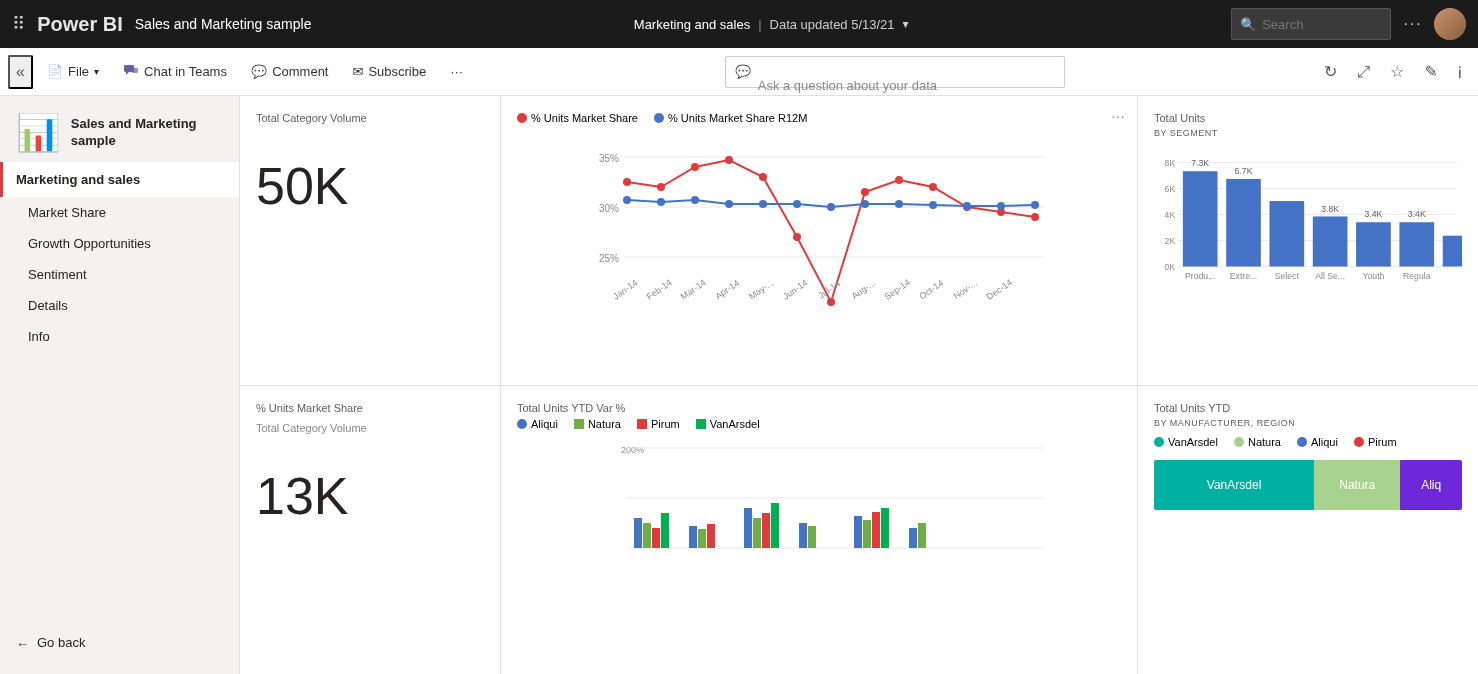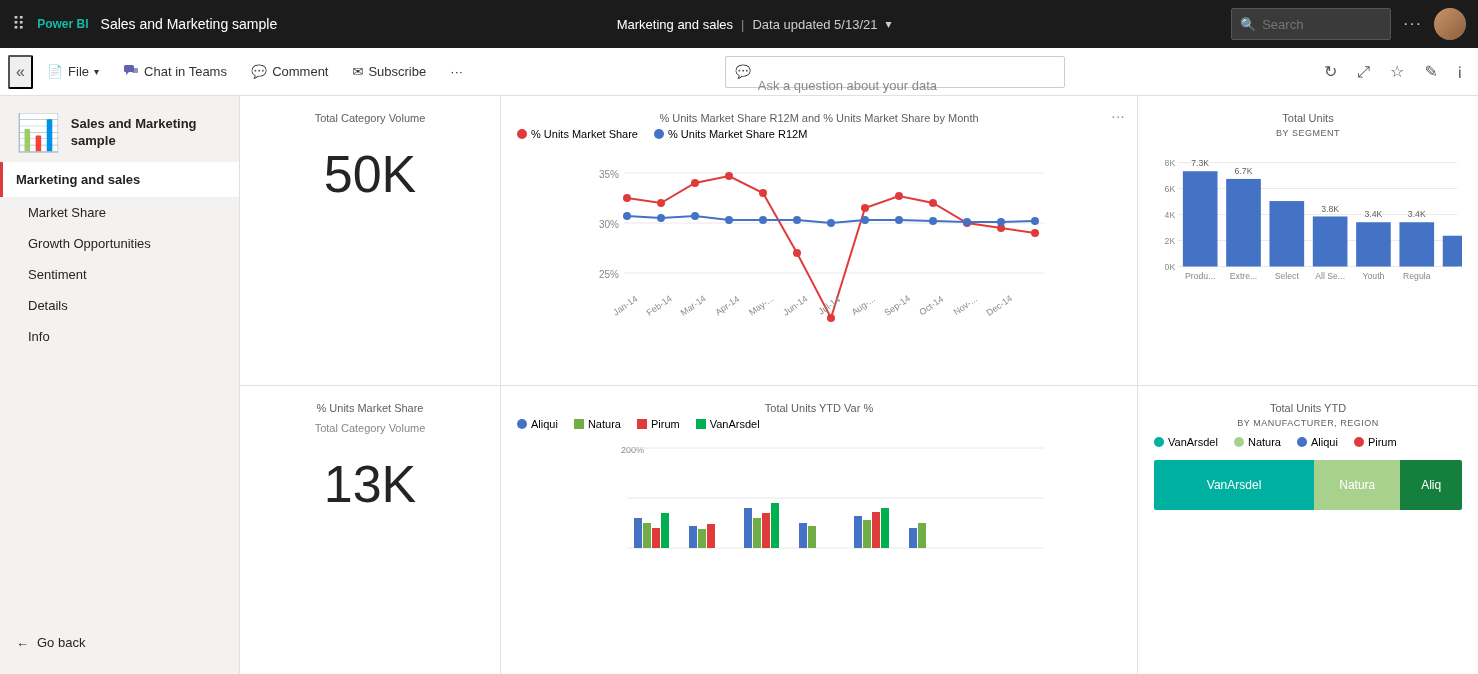--- a/index.html
+++ b/index.html
@@ -143,21 +143,20 @@
       align-items: center;
       gap: 8px;
     }
 
     
     .content-area {
       flex: 1;
       overflow: auto;
       background: #fff;
       padding: 0;
-      text-align: center;
     }
     .tile {
       background: #fff;
       padding: 16px;
       overflow: hidden;
       position: relative;
     }
     .tile-title {
       font-size: 11px;
       color: #605e5c;
@@ -169,21 +168,21 @@
       font-size: 9px;
       color: #605e5c;
       text-transform: uppercase;
       letter-spacing: 0.5px;
       margin-bottom: 8px;
     }
     .tile-big-number {
       font-size: 52px;
       font-weight: 300;
       color: #252423;
-      margin-top: 20px;
+      margin-top: 32px;
     }
     .tile-more-btn {
       position: absolute;
       top: 12px;
       right: 12px;
       color: #888;
       cursor: pointer;
       font-size: 14px;
     }
 
@@ -205,21 +204,21 @@
     .legend-item { display: flex; align-items: center; }
 
     
     svg text { font-family: 'Segoe UI', Arial, sans-serif; }
   </style>
 </head>
 <body>
 
 <div class="top-nav">
   <span style="color:#ccc;font-size:18px;cursor:pointer;">⠿</span>
-  <span style="color:#14b8a6;font-weight:bold;font-size:12px;">Power BI</span>
+  <span style="color:#e5e5e5;font-weight:bold;font-size:20px;">Power BI</span>
   <span style="color:#fff;font-size:14px;">Sales and Marketing sample</span>
   <div class="top-nav-center">
     <span style="color:#fff;font-size:13px;">Marketing and sales</span>
     <span style="color:#888;font-size:13px;">|</span>
     <span style="color:#ccc;font-size:13px;">Data updated 5/13/21</span>
     <span style="color:#ccc;font-size:12px;cursor:pointer;">▾</span>
   </div>
   <div class="search-box">
     <span style="color:#ccc;font-size:13px;">🔍</span>
     <input type="text" style="background: transparent; border: none; color: rgb(204, 204, 204); font-size: 13px; outline: none; width: 100%;" placeholder="Search">
@@ -311,21 +310,20 @@
   <div class="content-area">
 
     <div style="display:grid;grid-template-columns:260px 1fr 340px;grid-template-rows:1fr 1fr;gap:1px;background:#e0e0e0;height:100%;">
 
       <div class="tile">
         <div class="tile-title">Total Category Volume</div>
         <div class="tile-big-number">50K</div>
       </div>
 
       <div class="tile">
-        <div class="tile-title">% Units Market Share R12M and % Units Market Share by Month</div>
         <span class="tile-more-btn">···</span>
         <div class="chart-legend">
           <div class="legend-item">
             <span class="legend-dot" style="background:#e03b3b;"></span>
             <span>% Units Market Share</span>
           </div>
           <div class="legend-item">
             <span class="legend-dot" style="background:#4472c4;"></span>
             <span>% Units Market Share R12M</span>
           </div>
@@ -518,21 +516,21 @@
           </div>
         </div>
 
         <div style="display:flex;height:50px;width:100%;border-radius:2px;overflow:hidden;">
           <div style="width:52%;background:#00b0a0;display:flex;align-items:center;justify-content:center;color:#fff;font-size:12px;font-weight:500;">
             <span>VanArsdel</span>
           </div>
           <div style="width:28%;background:#a9d18e;display:flex;align-items:center;justify-content:center;color:#fff;font-size:12px;font-weight:500;">
             <span>Natura</span>
           </div>
-          <div style="width:20%;background:#15803d;display:flex;align-items:center;justify-content:center;color:#fff;font-size:12px;font-weight:500;">
+          <div style="width:20%;background:#6d28d9;display:flex;align-items:center;justify-content:center;color:#fff;font-size:12px;font-weight:500;">
             <span>Aliq</span>
           </div>
         </div>
       </div>
 
     </div>
   </div>
 </div>
 
 </body></html>

